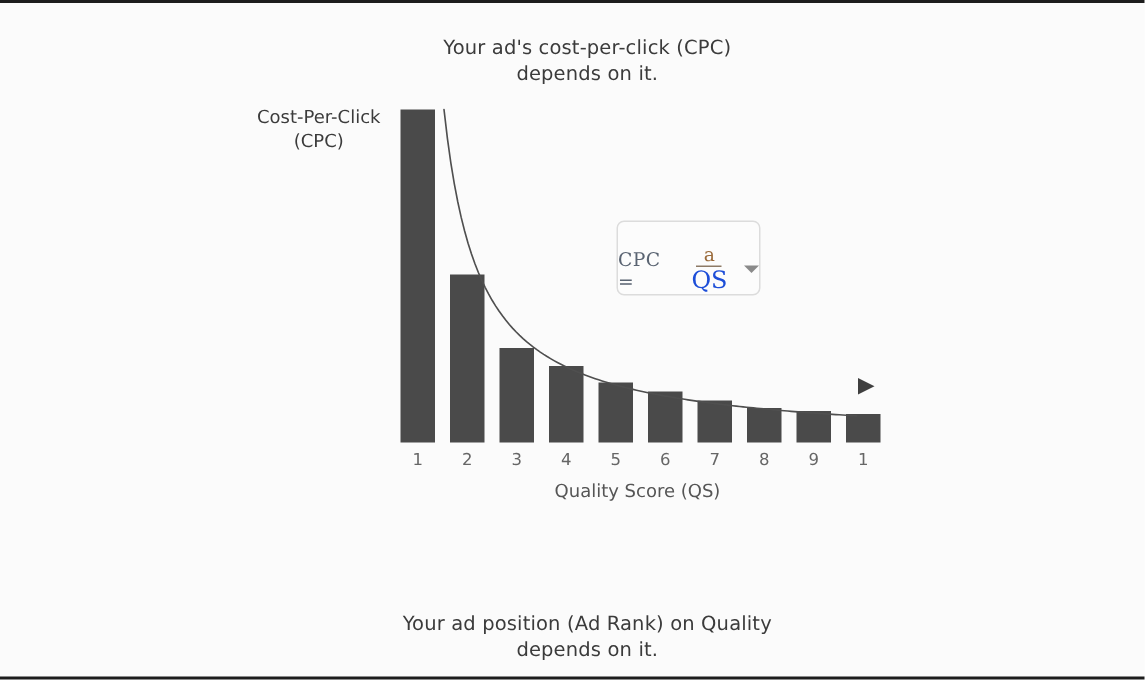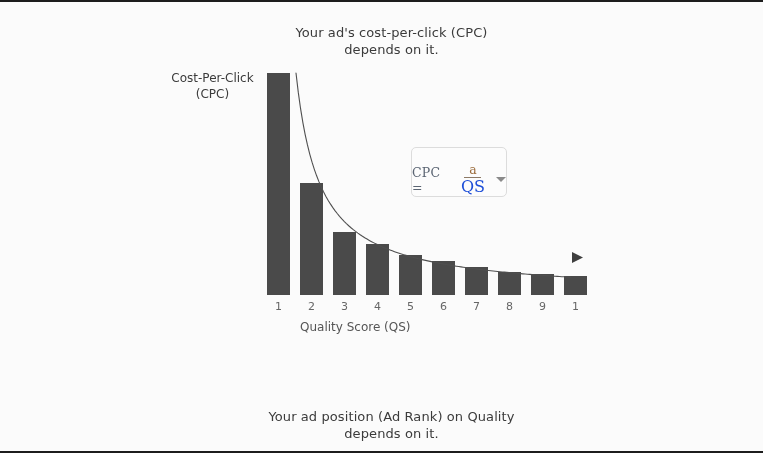--- a/index.html
+++ b/index.html
@@ -45,21 +45,21 @@
     text-align:center;
     color:#3b3b3b;
     font-size:12px;
     line-height:16px;
     white-space:pre-line;
   }
   #xaxis-label{
     position:absolute;
     left:300px;top:318px;
     width:250px;
-    text-align:left;
+    text-align:center;
     color:#555;
     font-size:12px;
   }
   .bar{
     position:absolute;
     background:#4a4a4a;
     bottom:160px;
   }
   .tick-label{
     position:absolute;

